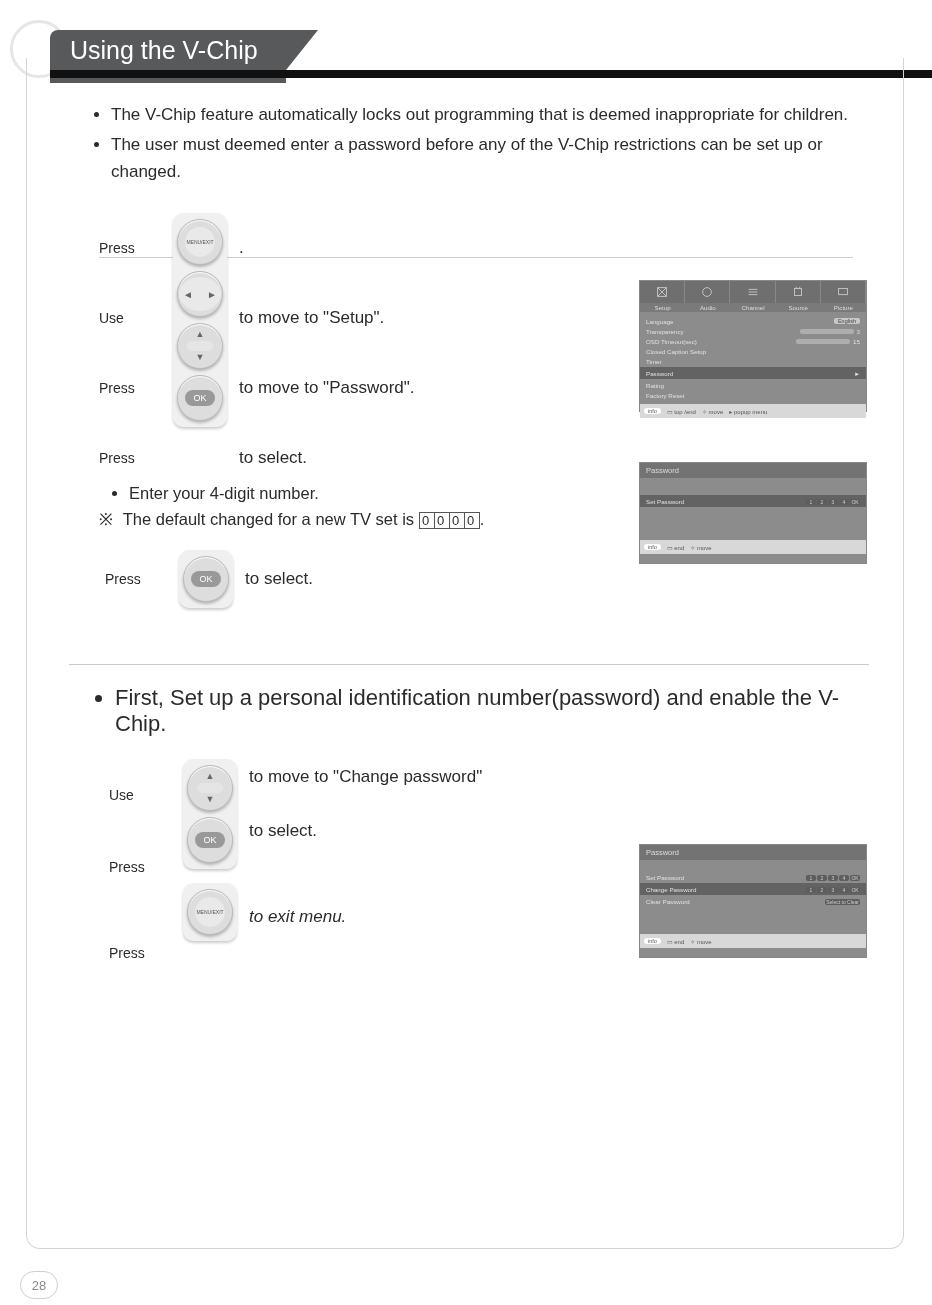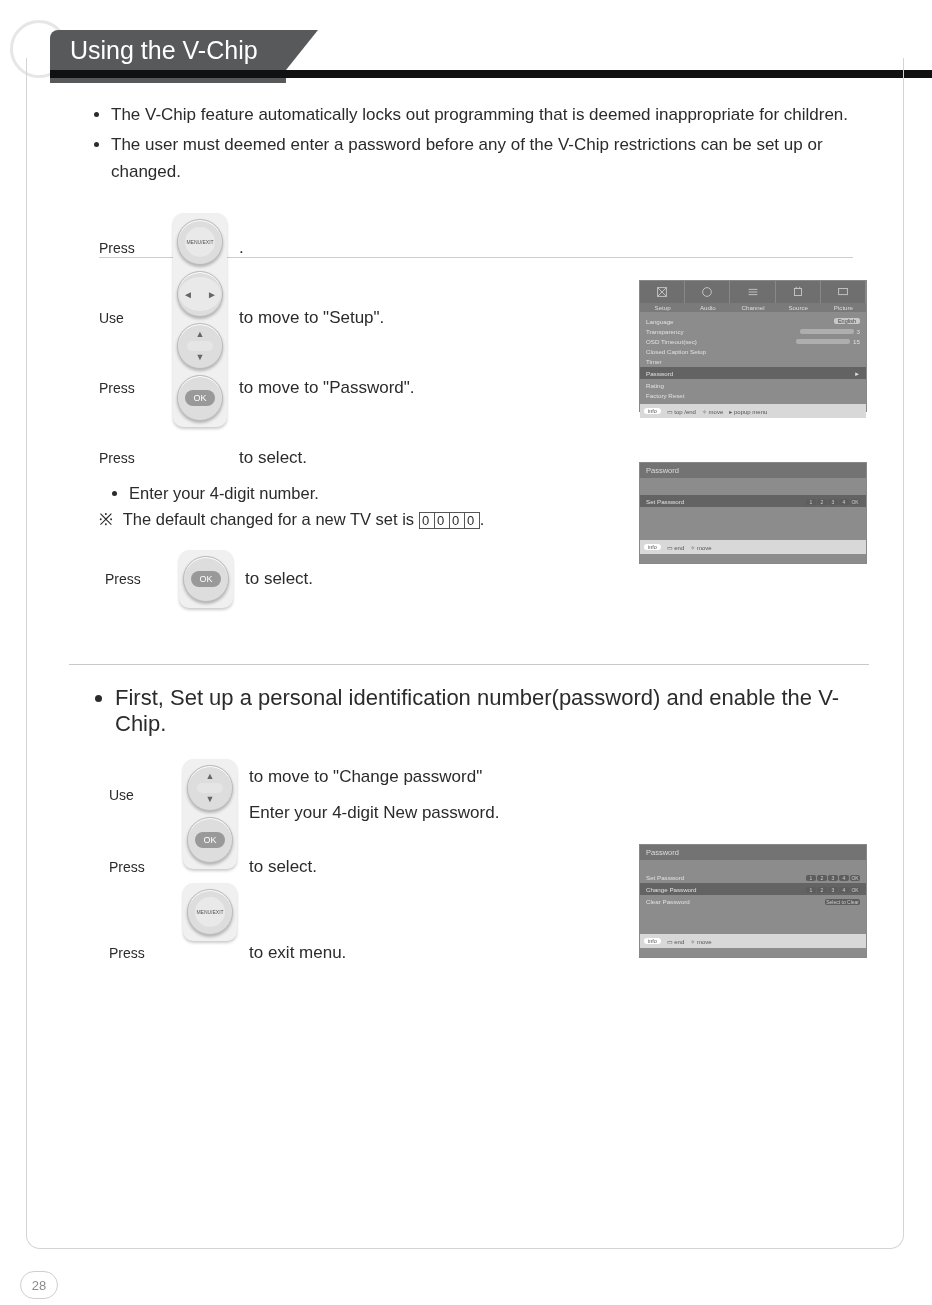--- a/index.html
+++ b/index.html
@@ -160,23 +160,22 @@
               </div>
           </div>
           <div class="btn-column">
             <div class="remote-btn">
                 <div class="inner" style="font-size:5px;">MENU/EXIT</div>
               </div>
           </div>
         </div>
         <div style="display:flex;flex-direction:column;">
           <div class="step-tail" style="height:36px;display:flex;align-items:center;">to move to "Change password"</div>
-          <div class="step-tail" style="height:36px;display:flex;align-items:center;">Enter your 4-digit New password.</div>
           <div class="step-tail" style="height:72px;display:flex;align-items:center;">to select.</div>
-          <div class="step-tail" style="height:72px;display:flex;align-items:center;margin-top:14px;">to exit menu.</div>
+          <div class="step-tail" style="height:72px;display:flex;align-items:center;margin-top:14px;font-style:italic;">to exit menu.</div>
         </div>
       </div>
     </div>
 
     <div class="tvshot t1">
       <div class="tv-tabs">
         <div class="tt">
             <svg viewBox="0 0 16 16">
               <rect x="3" y="3" width="10" height="10" fill="none" stroke="#ccc"></rect>
               <line x1="3" y1="3" x2="13" y2="13" stroke="#ccc"></line>

